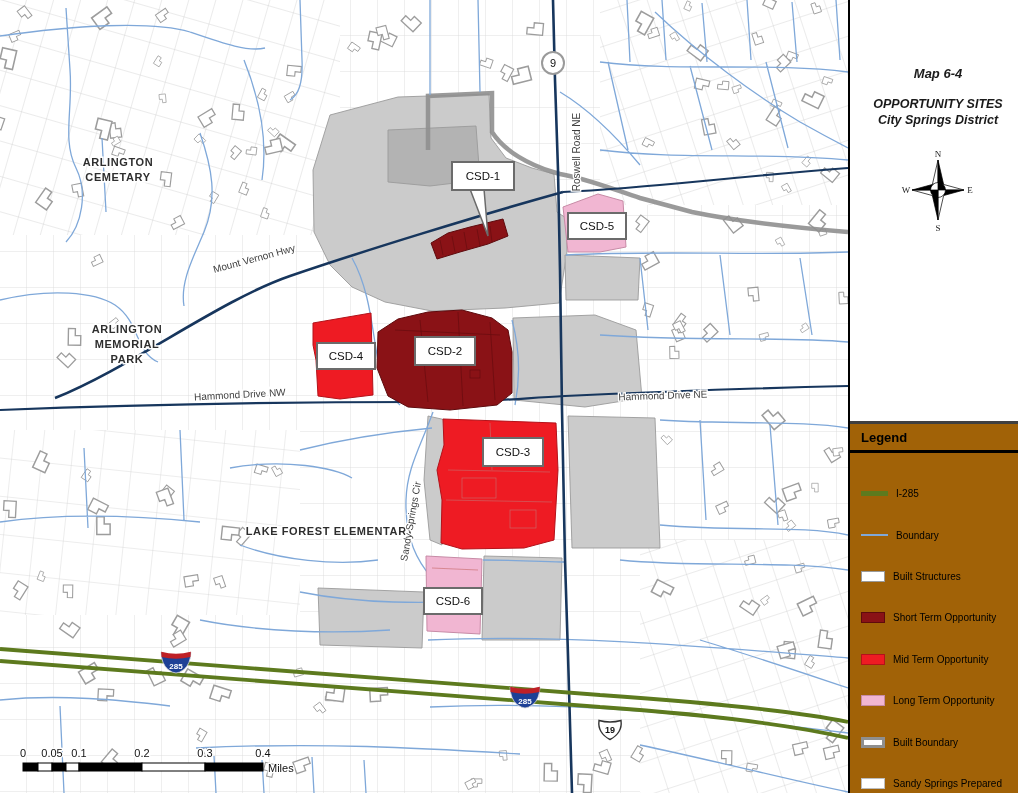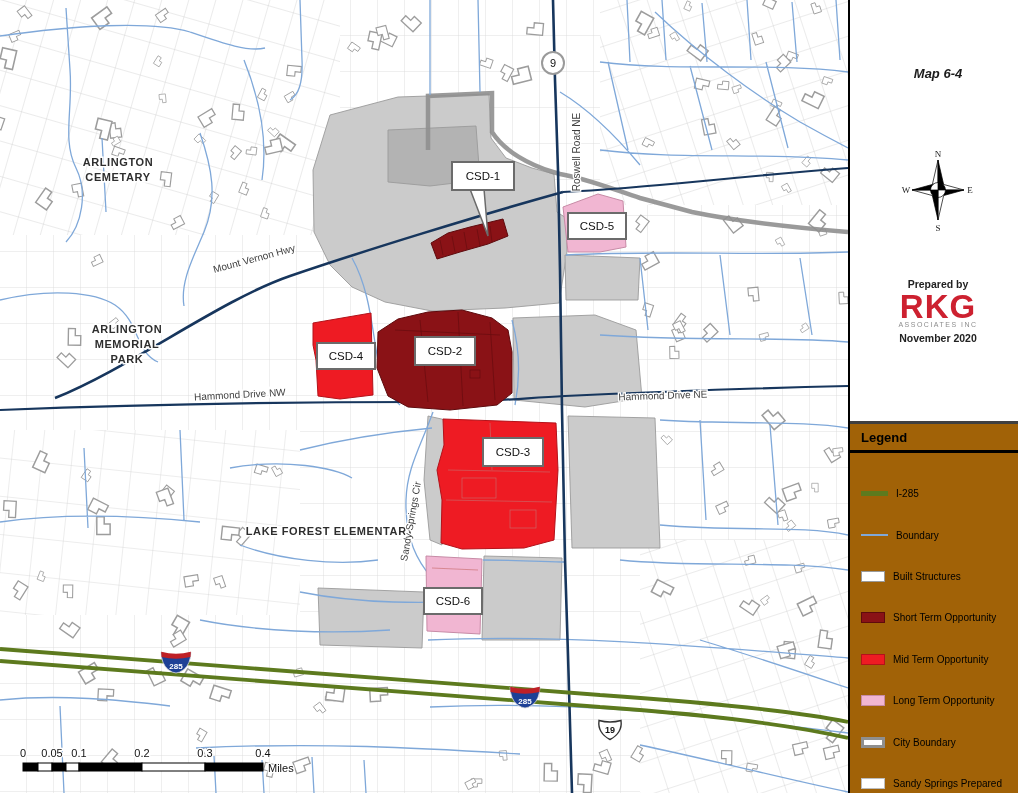--- a/index.html
+++ b/index.html
@@ -368,20 +368,24 @@
           <rect x="142" y="763" width="63" height="8" fill="#fff"></rect>
           <rect x="205" y="763" width="58" height="8" fill="#000"></rect>
         </g>
         <text class="scalelbl" x="268" y="772" text-anchor="start">Miles</text>
       </g>
     </svg>
   </div>
 
   <div id="side-panel">
     <div id="map-number" class="panel-block">Map 6-4</div>
+    <div id="map-title" class="panel-block">
+      <div>OPPORTUNITY SITES</div>
+      <div>City Springs District</div>
+    </div>
 
     <div id="compass-wrap" class="panel-block">
       <svg width="80" height="86" viewBox="0 0 80 86">
         <g stroke="#000" stroke-width="0.7">
           <path d="M40,12 L34,38 L40,42 Z" fill="#fff"></path>
             <path d="M40,12 L46,38 L40,42 Z" fill="#000"></path>
           <path d="M66,42 L44,36 L40,42 Z" fill="#fff"></path>
             <path d="M66,42 L44,48 L40,42 Z" fill="#000"></path>
           <path d="M40,72 L46,46 L40,42 Z" fill="#fff"></path>
             <path d="M40,72 L34,46 L40,42 Z" fill="#000"></path>
@@ -392,26 +396,20 @@
           <path d="M40,49.5 A7.5,7.5 0 0 1 32.5,42 L40,42 Z" fill="#000"></path>
           <path d="M32.5,42 A7.5,7.5 0 0 1 40,34.5 L40,42 Z" fill="#fff"></path>
         </g>
         <text class="compass-letter" x="40" y="9" text-anchor="middle">N</text>
         <text class="compass-letter" x="72" y="45" text-anchor="middle">E</text>
         <text class="compass-letter" x="40" y="83" text-anchor="middle">S</text>
         <text class="compass-letter" x="8" y="45" text-anchor="middle">W</text>
       </svg>
     </div>
 
-    <div id="credit" class="panel-block">
-      <div class="prep">Prepared by</div>
-      <div class="rkg">RKG</div>
-      <div class="assoc">ASSOCIATES INC</div>
-      <div class="date">November 2020</div>
-    </div>
 
     <div id="legend">
       <div id="legend-title">Legend</div>
       <div id="legend-items">
         <div class="lg-row">
           <span class="sw sw-i285"></span>
           <span class="lg-label">I-285</span>
         </div>
         <div class="lg-row">
           <span class="sw sw-streets"></span>
@@ -428,21 +426,21 @@
         <div class="lg-row">
           <span class="sw sw-box sw-mid"></span>
           <span class="lg-label">Mid Term Opportunity</span>
         </div>
         <div class="lg-row">
           <span class="sw sw-box sw-long"></span>
           <span class="lg-label">Long Term Opportunity</span>
         </div>
         <div class="lg-row">
           <span class="sw sw-box sw-boundary"></span>
-          <span class="lg-label">City Boundary</span>
+          <span class="lg-label">Built Boundary</span>
         </div>
         <div class="lg-row">
           <span class="sw sw-box sw-parcels"></span>
           <span class="lg-label">Sandy Springs Prepared</span>
         </div>
       </div>
     </div>
   </div>
 </div>
 

